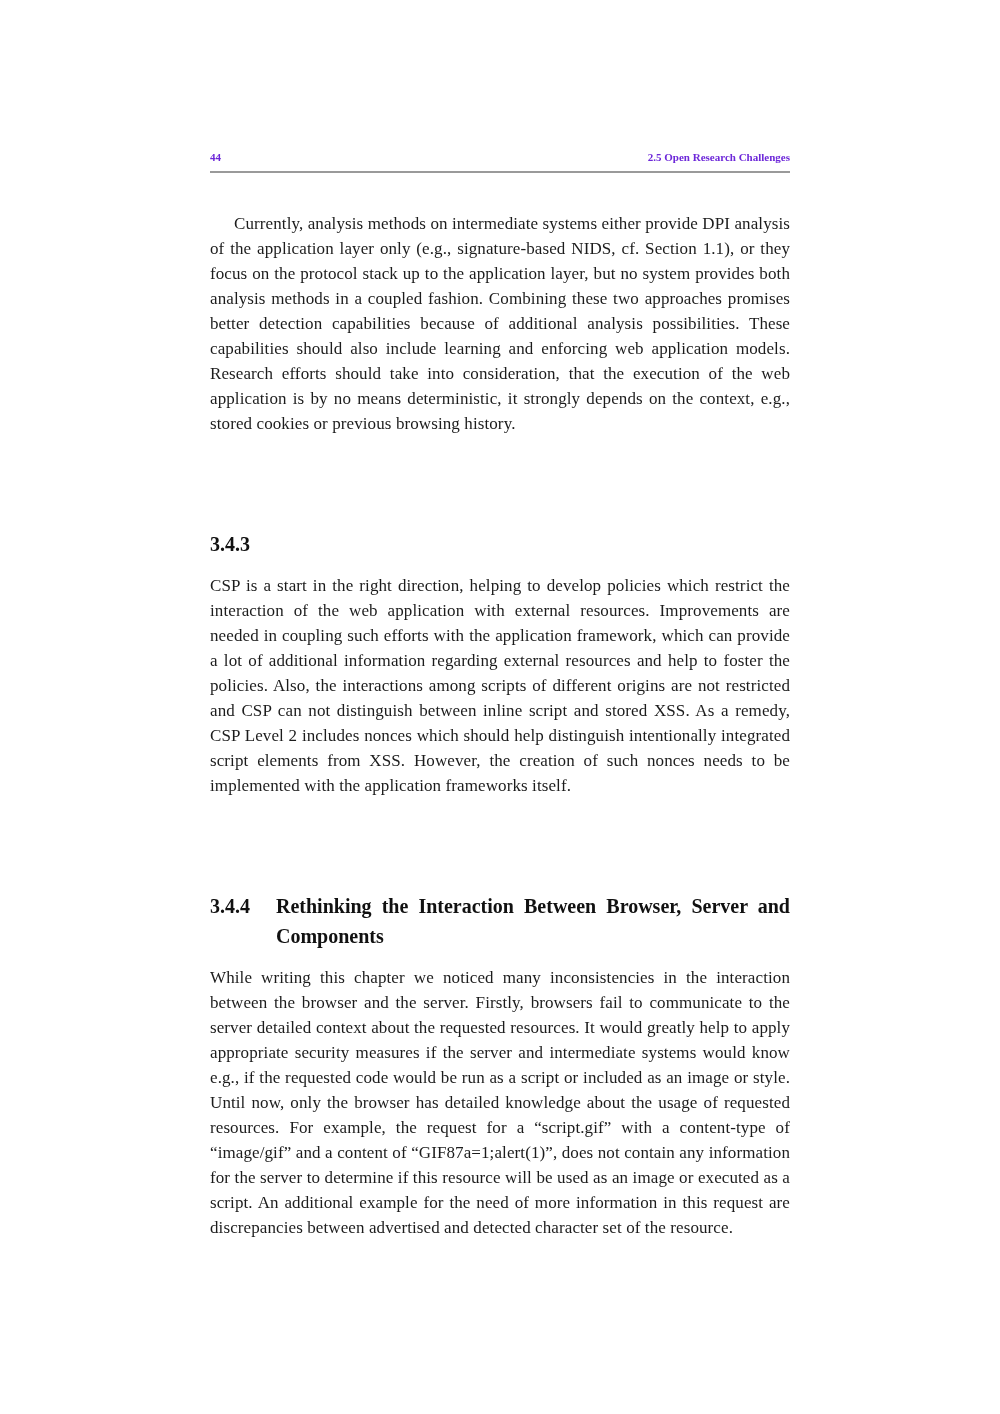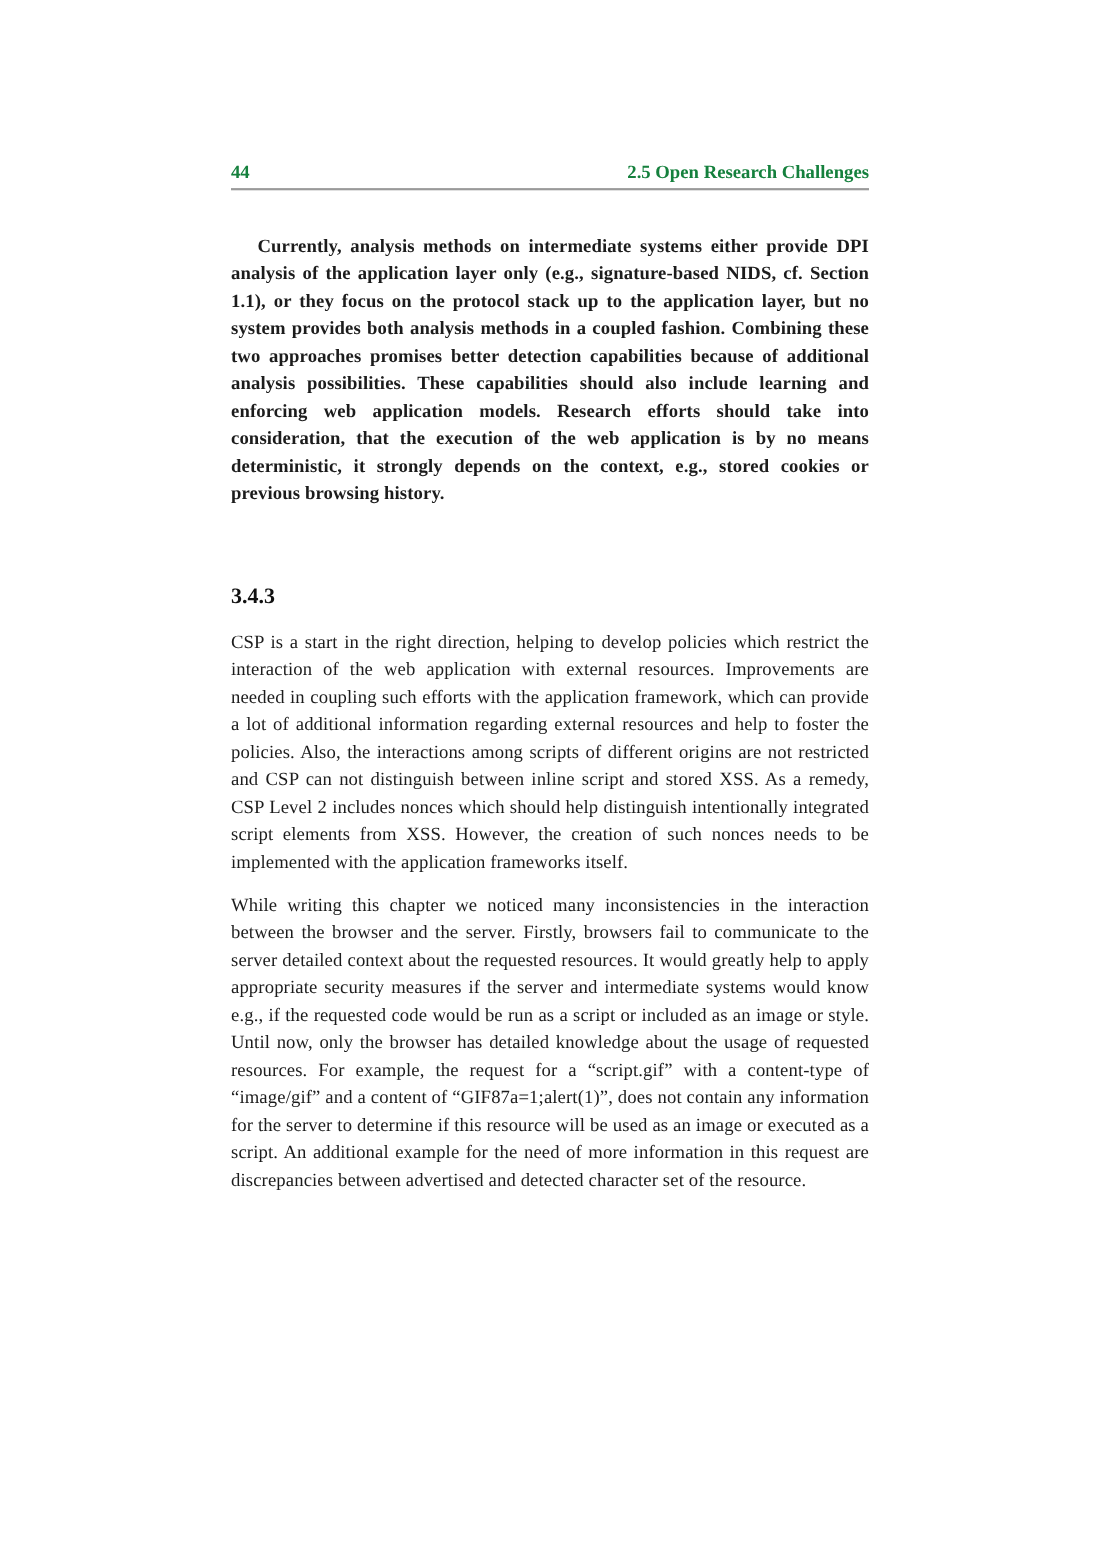--- a/index.html
+++ b/index.html
@@ -16,47 +16,46 @@
     padding: 148px 210px 0 210px;
     font-family: "Liberation Serif", serif;
     color: #1c1c1c;
     overflow: hidden;
   }
   .running-header {
     display: flex;
     justify-content: space-between;
     align-items: baseline;
     font-weight: bold;
-    font-size: 17px;
+    font-size: 11px;
     line-height: 18px;
-    color: #15803d;
+    color: #6d28d9;
   }
   .header-rule {
     margin-top: 5px;
     height: 2px;
     background: #9a9a9a;
   }
   .para {
     margin: 0;
     font-size: 17px;
     line-height: 25px;
     text-align: justify;
     letter-spacing: 0.1px;
   }
   .para.first {
     margin-top: 38px;
     text-indent: 24px;
-    font-weight: bold;
   }
   .after-heading {
     margin-top: 14px;
   }
   .section-heading {
     display: flex;
-    margin-top: 66px;
+    margin-top: 93px;
     font-weight: bold;
     font-size: 20px;
     line-height: 30px;
     color: #111111;
   }
   .sec-num {
     flex: 0 0 66px;
   }
   .sec-title {
     flex: 1 1 auto;
@@ -76,16 +75,20 @@
   <div class="header-rule"></div>
 
   <p class="para first">Currently, analysis methods on intermediate systems either provide DPI analysis of the application layer only (e.g., signature-based NIDS, cf. Section 1.1), or they focus on the protocol stack up to the application layer, but no system provides both analysis methods in a coupled fashion. Combining these two approaches promises better detection capabilities because of additional analysis possibilities. These capabilities should also include learning and enforcing web application models. Research efforts should take into consideration, that the execution of the web application is by no means deterministic, it strongly depends on the context, e.g., stored cookies or previous browsing history.</p>
 
   <div class="section-heading">
     <span class="sec-num">3.4.3</span>
   </div>
 
   <p class="para after-heading">CSP is a start in the right direction, helping to develop policies which restrict the interaction of the web application with external resources. Improvements are needed in coupling such efforts with the application framework, which can provide a lot of additional information regarding external resources and help to foster the policies. Also, the interactions among scripts of different origins are not restricted and CSP can not distinguish between inline script and stored XSS. As a remedy, CSP Level 2 includes nonces which should help distinguish intentionally integrated script elements from XSS. However, the creation of such nonces needs to be implemented with the application frameworks itself.</p>
 
+  <div class="section-heading">
+    <span class="sec-num">3.4.4</span>
+    <span class="sec-title">Rethinking the Interaction Between Browser, Server and Components</span>
+  </div>
 
   <p class="para after-heading">While writing this chapter we noticed many inconsistencies in the interaction between the browser and the server. Firstly, browsers fail to communicate to the server detailed context about the requested resources. It would greatly help to apply appropriate security measures if the server and intermediate systems would know e.g., if the requested code would be run as a script or included as an image or style. Until now, only the browser has detailed knowledge about the usage of requested resources. For example, the request for a “script.gif” with a content-type of “image/gif” and a content of “GIF87a=1;alert(1)”, does not contain any information for the server to determine if this resource will be used as an image or executed as a script. An additional example for the need of more information in this request are discrepancies between advertised and detected character set of the resource.</p>
 
 </div>
 
 </body></html>

